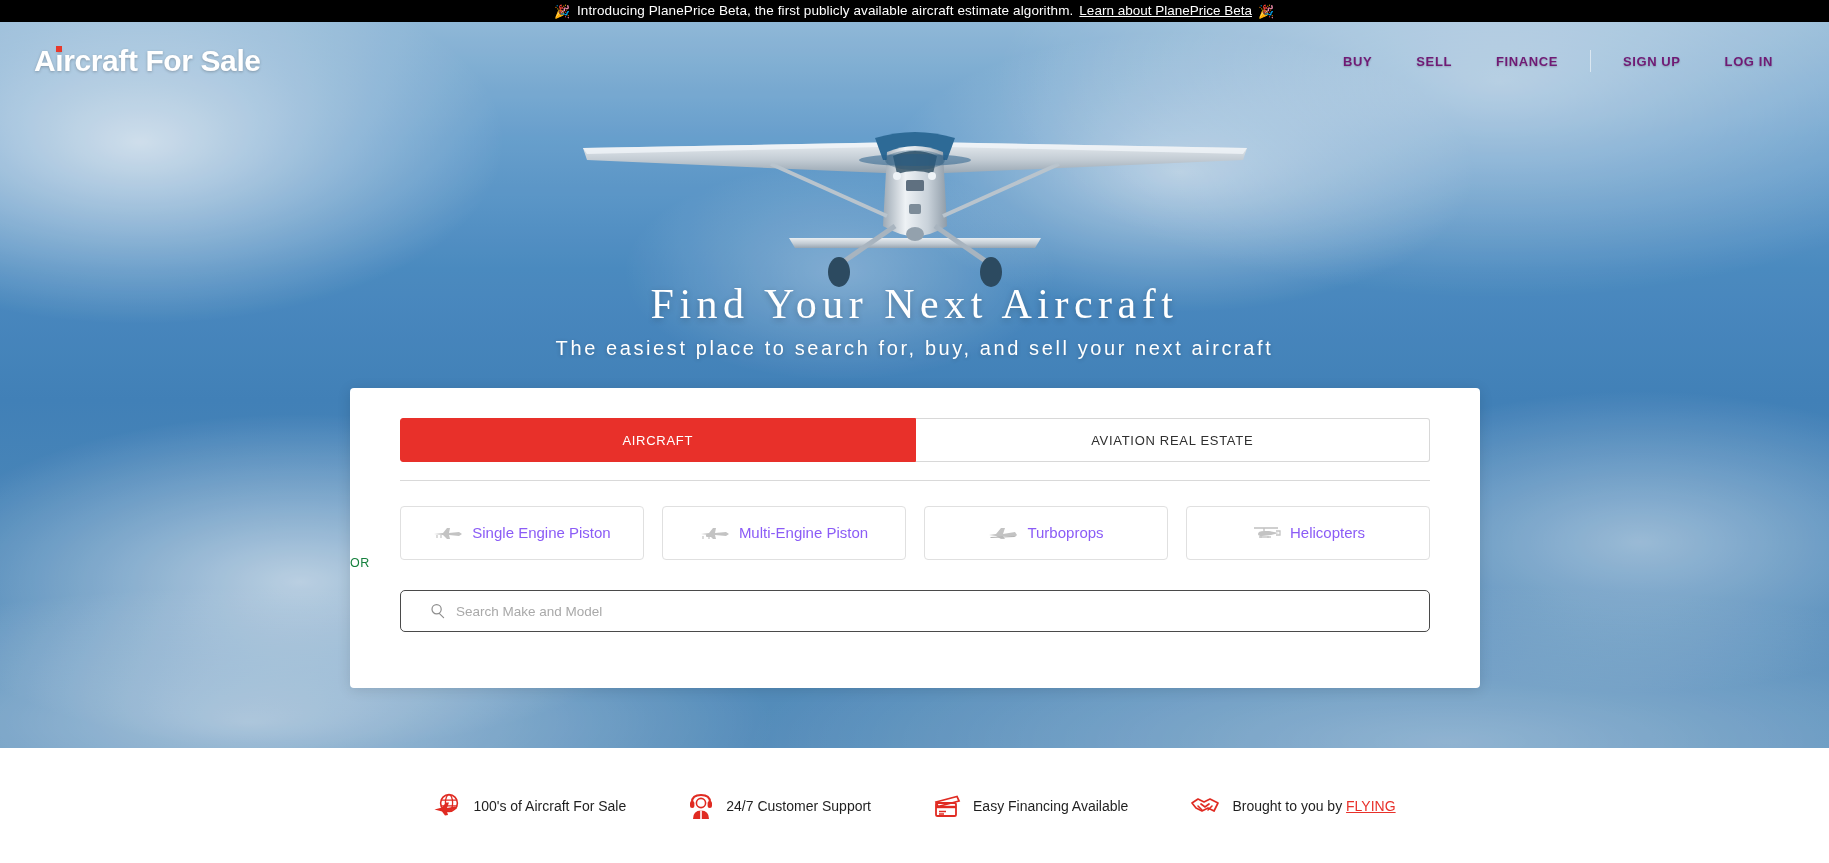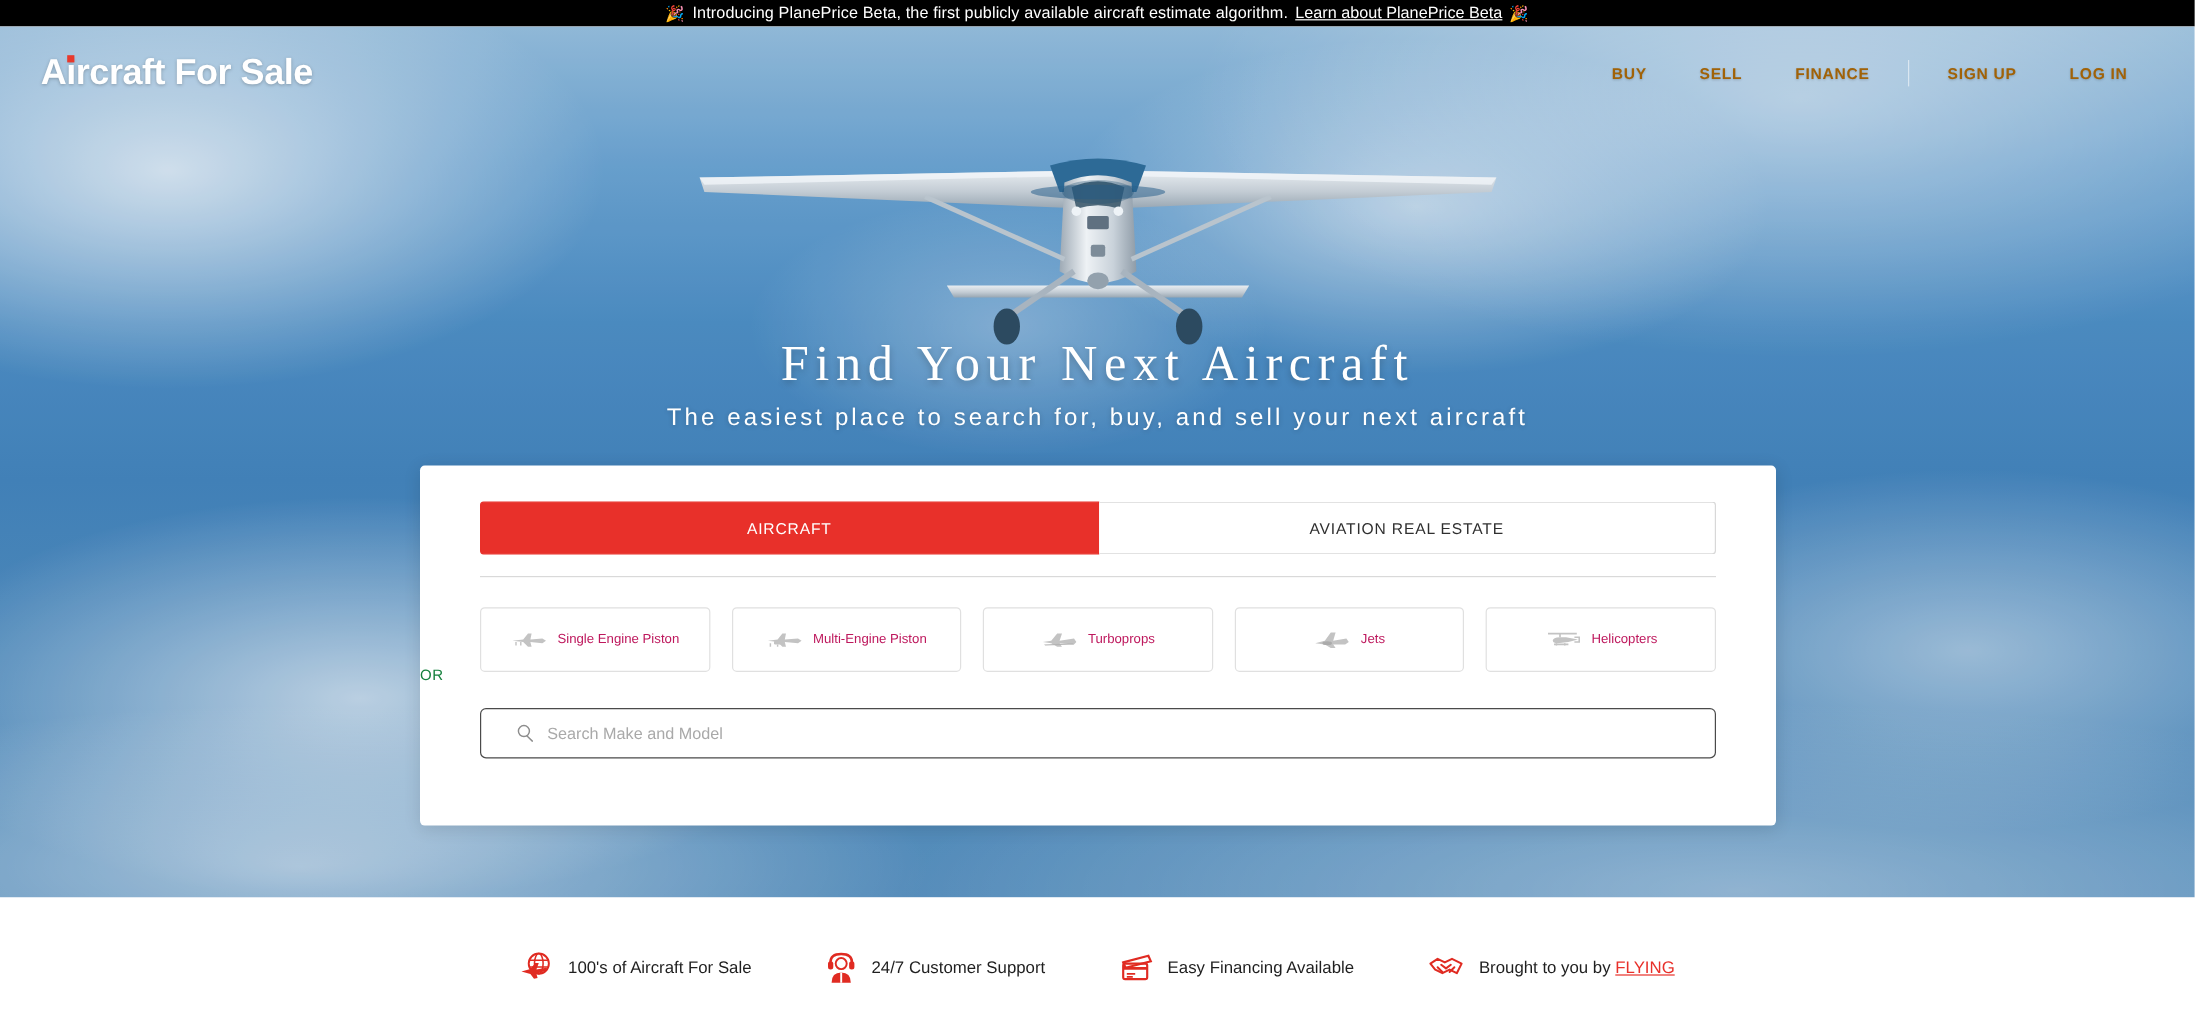--- a/index.html
+++ b/index.html
@@ -65,21 +65,21 @@
   }
   .logo .dot {
     position: absolute; left: 22px; top: 2px;
     width: 6px; height: 6px; background: #e8392c;
   }
   .nav {
     position: absolute; right: 34px; top: 50px;
     display: flex; align-items: center; gap: 0;
   }
   .nav a {
-    color: #a16207; font-size: 13px; font-weight: bold;
+    color: #701a75; font-size: 13px; font-weight: bold;
     letter-spacing: 0.6px; text-decoration: none; cursor: pointer;
     padding: 0 22px; white-space: nowrap;
     text-shadow: 0 1px 2px rgba(0,0,0,0.2);
   }
   .nav .divider {
     width: 1px; height: 22px; background: rgba(255,255,255,0.55);
     margin: 0 10px;
   }
 
   
@@ -122,21 +122,21 @@
   .cats {
     position: absolute; left: 50px; top: 118px; width: 1030px;
     display: flex; gap: 18px;
   }
   .cat {
     flex: 1; height: 54px; border: 1px solid #e0e0e0; border-radius: 4px;
     background: #ffffff; display: flex; align-items: center; justify-content: center;
     gap: 9px; cursor: pointer;
   }
   .cat .cat-label {
-    font-size: 11px; color: #be185d; line-height: 1.15; text-align: left;
+    font-size: 15px; color: #8b5cf6; line-height: 1.15; text-align: left;
   }
   .cat .ico { flex: none; opacity: 0.85; }
 
   .or {
     position: absolute; left: 0; top: 168px; width: 1130px; text-align: left;
     font-size: 12.5px; color: #15803d; letter-spacing: 0.5px; font-weight: normal;
   }
 
   .searchbox {
     position: absolute; left: 50px; top: 202px; width: 1030px; height: 42px;
@@ -267,27 +267,20 @@
       </div>
 
       <div class="cat">
         <svg class="ico" width="30" height="16" viewBox="0 0 30 16">
           <path d="M1 10 L8 9 L13 3 L17 3 L15 9 L27 7 L29 10 L27 12 L15 11 L17 14 L13 14 L8 11 Z" fill="#b9b9b9"></path>
           <path d="M2 12 L26 11 L27 12 L3 13 Z" fill="#a8a8a8"></path>
         </svg>
         <span class="cat-label">Turboprops</span>
       </div>
 
-      <div class="cat">
-        <svg class="ico" width="30" height="16" viewBox="0 0 30 16">
-          <path d="M1 11 L9 9 L14 2 L18 2 L16 9 L27 7 L29 10 L26 12 L16 12 L18 15 L14 15 L9 12 Z" fill="#b9b9b9"></path>
-          <ellipse cx="11" cy="11" rx="4" ry="1.6" fill="#9d9d9d"></ellipse>
-        </svg>
-        <span class="cat-label">Jets</span>
-      </div>
 
       <div class="cat">
         <svg class="ico" width="30" height="18" viewBox="0 0 30 18">
           <path d="M3 4 L27 4" stroke="#b9b9b9" stroke-width="1.6"></path>
           <path d="M13 4 L13 7" stroke="#b9b9b9" stroke-width="1.4"></path>
           <path d="M7 10 Q7 7 13 7 L18 7 L28 9 L20 11 L11 12 Q7 12 7 10 Z" fill="#b9b9b9"></path>
           <path d="M25 7 L29 7 L29 11 L25 11" stroke="#b9b9b9" stroke-width="1.3" fill="none"></path>
           <path d="M8 13 L20 13" stroke="#b9b9b9" stroke-width="1.4"></path>
           <path d="M10 12 L10 14 M17 12 L17 14" stroke="#b9b9b9" stroke-width="1.2"></path>
         </svg>

